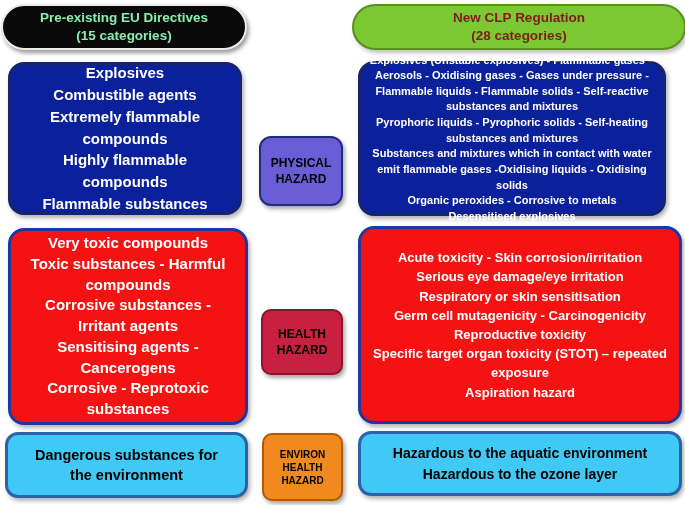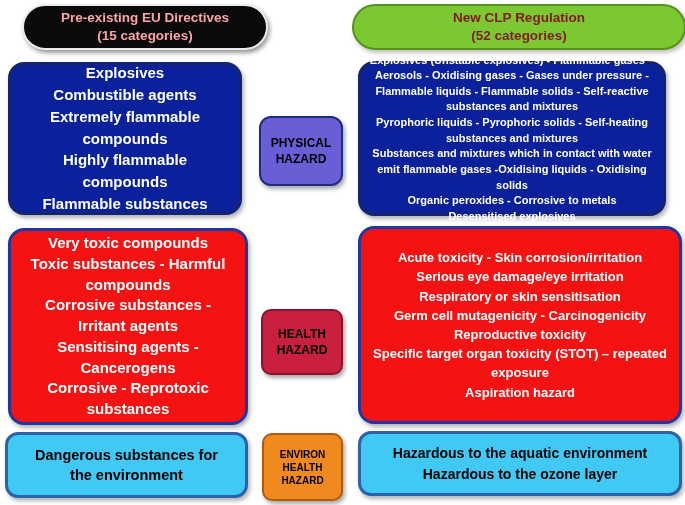--- a/index.html
+++ b/index.html
@@ -1,61 +1,61 @@
 <!DOCTYPE html>
 <html style="--black-pill: #0a0a0a; --green-pill: #7cc832; --dark-blue: #0b219b; --red: #f41212; --cyan: #41c9f6; --purple: #6a5ed6; --crimson: #c8203e; --orange: #f18a1e;"><head>
 <meta charset="utf-8">
 <style>
   html,body{margin:0;padding:0;background:#ffffff;}
   body{font-family:"Liberation Sans","DejaVu Sans",sans-serif;}
   .canvas{position:relative;width:685px;height:505px;background:#ffffff;overflow:hidden;}
 
   .pill{position:absolute;display:flex;flex-direction:column;align-items:center;justify-content:center;
         text-align:center;font-weight:bold;border-radius:24px;line-height:1.35;}
-  .pill-left{left:22px;top:4px;width:242px;height:42px;background:var(--black-pill);
-        color:#fca5a5;font-size:13.5px;border:2px solid #ececec;box-shadow:2px 3px 4px rgba(0,0,0,.40);}
+  .pill-left{left:1px;top:4px;width:242px;height:42px;background:var(--black-pill);
+        color:#86efac;font-size:13.5px;border:2px solid #ececec;box-shadow:2px 3px 4px rgba(0,0,0,.40);}
   .pill-right{left:352px;top:4px;width:330px;height:42px;background:var(--green-pill);
         color:#7f1d1d;font-size:13.5px;border:2px solid #55921c;box-shadow:2px 3px 4px rgba(0,0,0,.25);}
 
   .bigbox{position:absolute;display:flex;flex-direction:column;align-items:center;justify-content:center;
         text-align:center;font-weight:bold;box-shadow:2px 3px 4px rgba(0,0,0,.30);}
   .blue{background:var(--dark-blue);border:3px solid #16246e;color:#ffffff;border-radius:16px;}
   .red{background:var(--red);border:3px solid #1f37a0;color:#ffffff;border-radius:16px;}
   .cyan{background:var(--cyan);border:3px solid #2d62a8;color:#000000;border-radius:13px;}
 
   .old-physical{left:8px;top:62px;width:234px;height:153px;font-size:15px;line-height:1.45;padding:6px 10px;box-sizing:border-box;}
   .new-physical{left:358px;top:61px;width:308px;height:155px;font-size:11px;line-height:1.42;padding:6px 6px;box-sizing:border-box;}
   .old-health{left:8px;top:228px;width:240px;height:197px;font-size:15px;line-height:1.38;padding:6px 12px;box-sizing:border-box;text-align:center;}
   .new-health{left:358px;top:226px;width:324px;height:198px;font-size:13px;line-height:1.48;padding:6px 8px;box-sizing:border-box;}
   .old-env{left:5px;top:432px;width:243px;height:66px;font-size:14.5px;line-height:1.4;padding:4px 20px;box-sizing:border-box;}
   .new-env{left:358px;top:431px;width:324px;height:65px;font-size:14px;line-height:1.45;padding:4px 14px;box-sizing:border-box;}
 
   .hazardbox{position:absolute;display:flex;flex-direction:column;align-items:center;justify-content:center;
         text-align:center;font-weight:bold;color:#000000;box-shadow:2px 3px 4px rgba(0,0,0,.35);}
-  .hz-physical{left:259px;top:116px;width:80px;height:66px;font-size:12px;line-height:1.35;
+  .hz-physical{left:259px;top:136px;width:80px;height:66px;font-size:12px;line-height:1.35;
         background:var(--purple);border:2px solid #1f2d7d;border-radius:12px;}
   .hz-health{left:261px;top:309px;width:78px;height:62px;font-size:12px;line-height:1.35;
         background:var(--crimson);border:2px solid #8a1430;border-radius:10px;}
   .hz-env{left:262px;top:433px;width:77px;height:64px;font-size:10px;line-height:1.3;
         background:var(--orange);border:2px solid #b05a10;border-radius:10px;}
 
   .item{display:block;}
 </style>
 </head>
 <body>
 
 <div class="canvas">
 
   <div class="pill pill-left">
     <span>Pre-existing EU Directives</span>
     <span>(15 categories)</span>
   </div>
   <div class="pill pill-right">
     <span>New CLP Regulation</span>
-    <span>(52 categories)</span>
+    <span>(28 categories)</span>
   </div>
 
   <div class="bigbox blue old-physical">
     <span class="item">Explosives</span>
     <span class="item">Combustible agents</span>
     <span class="item">Extremely flammable compounds</span>
     <span class="item">Highly flammable compounds</span>
     <span class="item">Flammable substances</span>
   </div>
 

